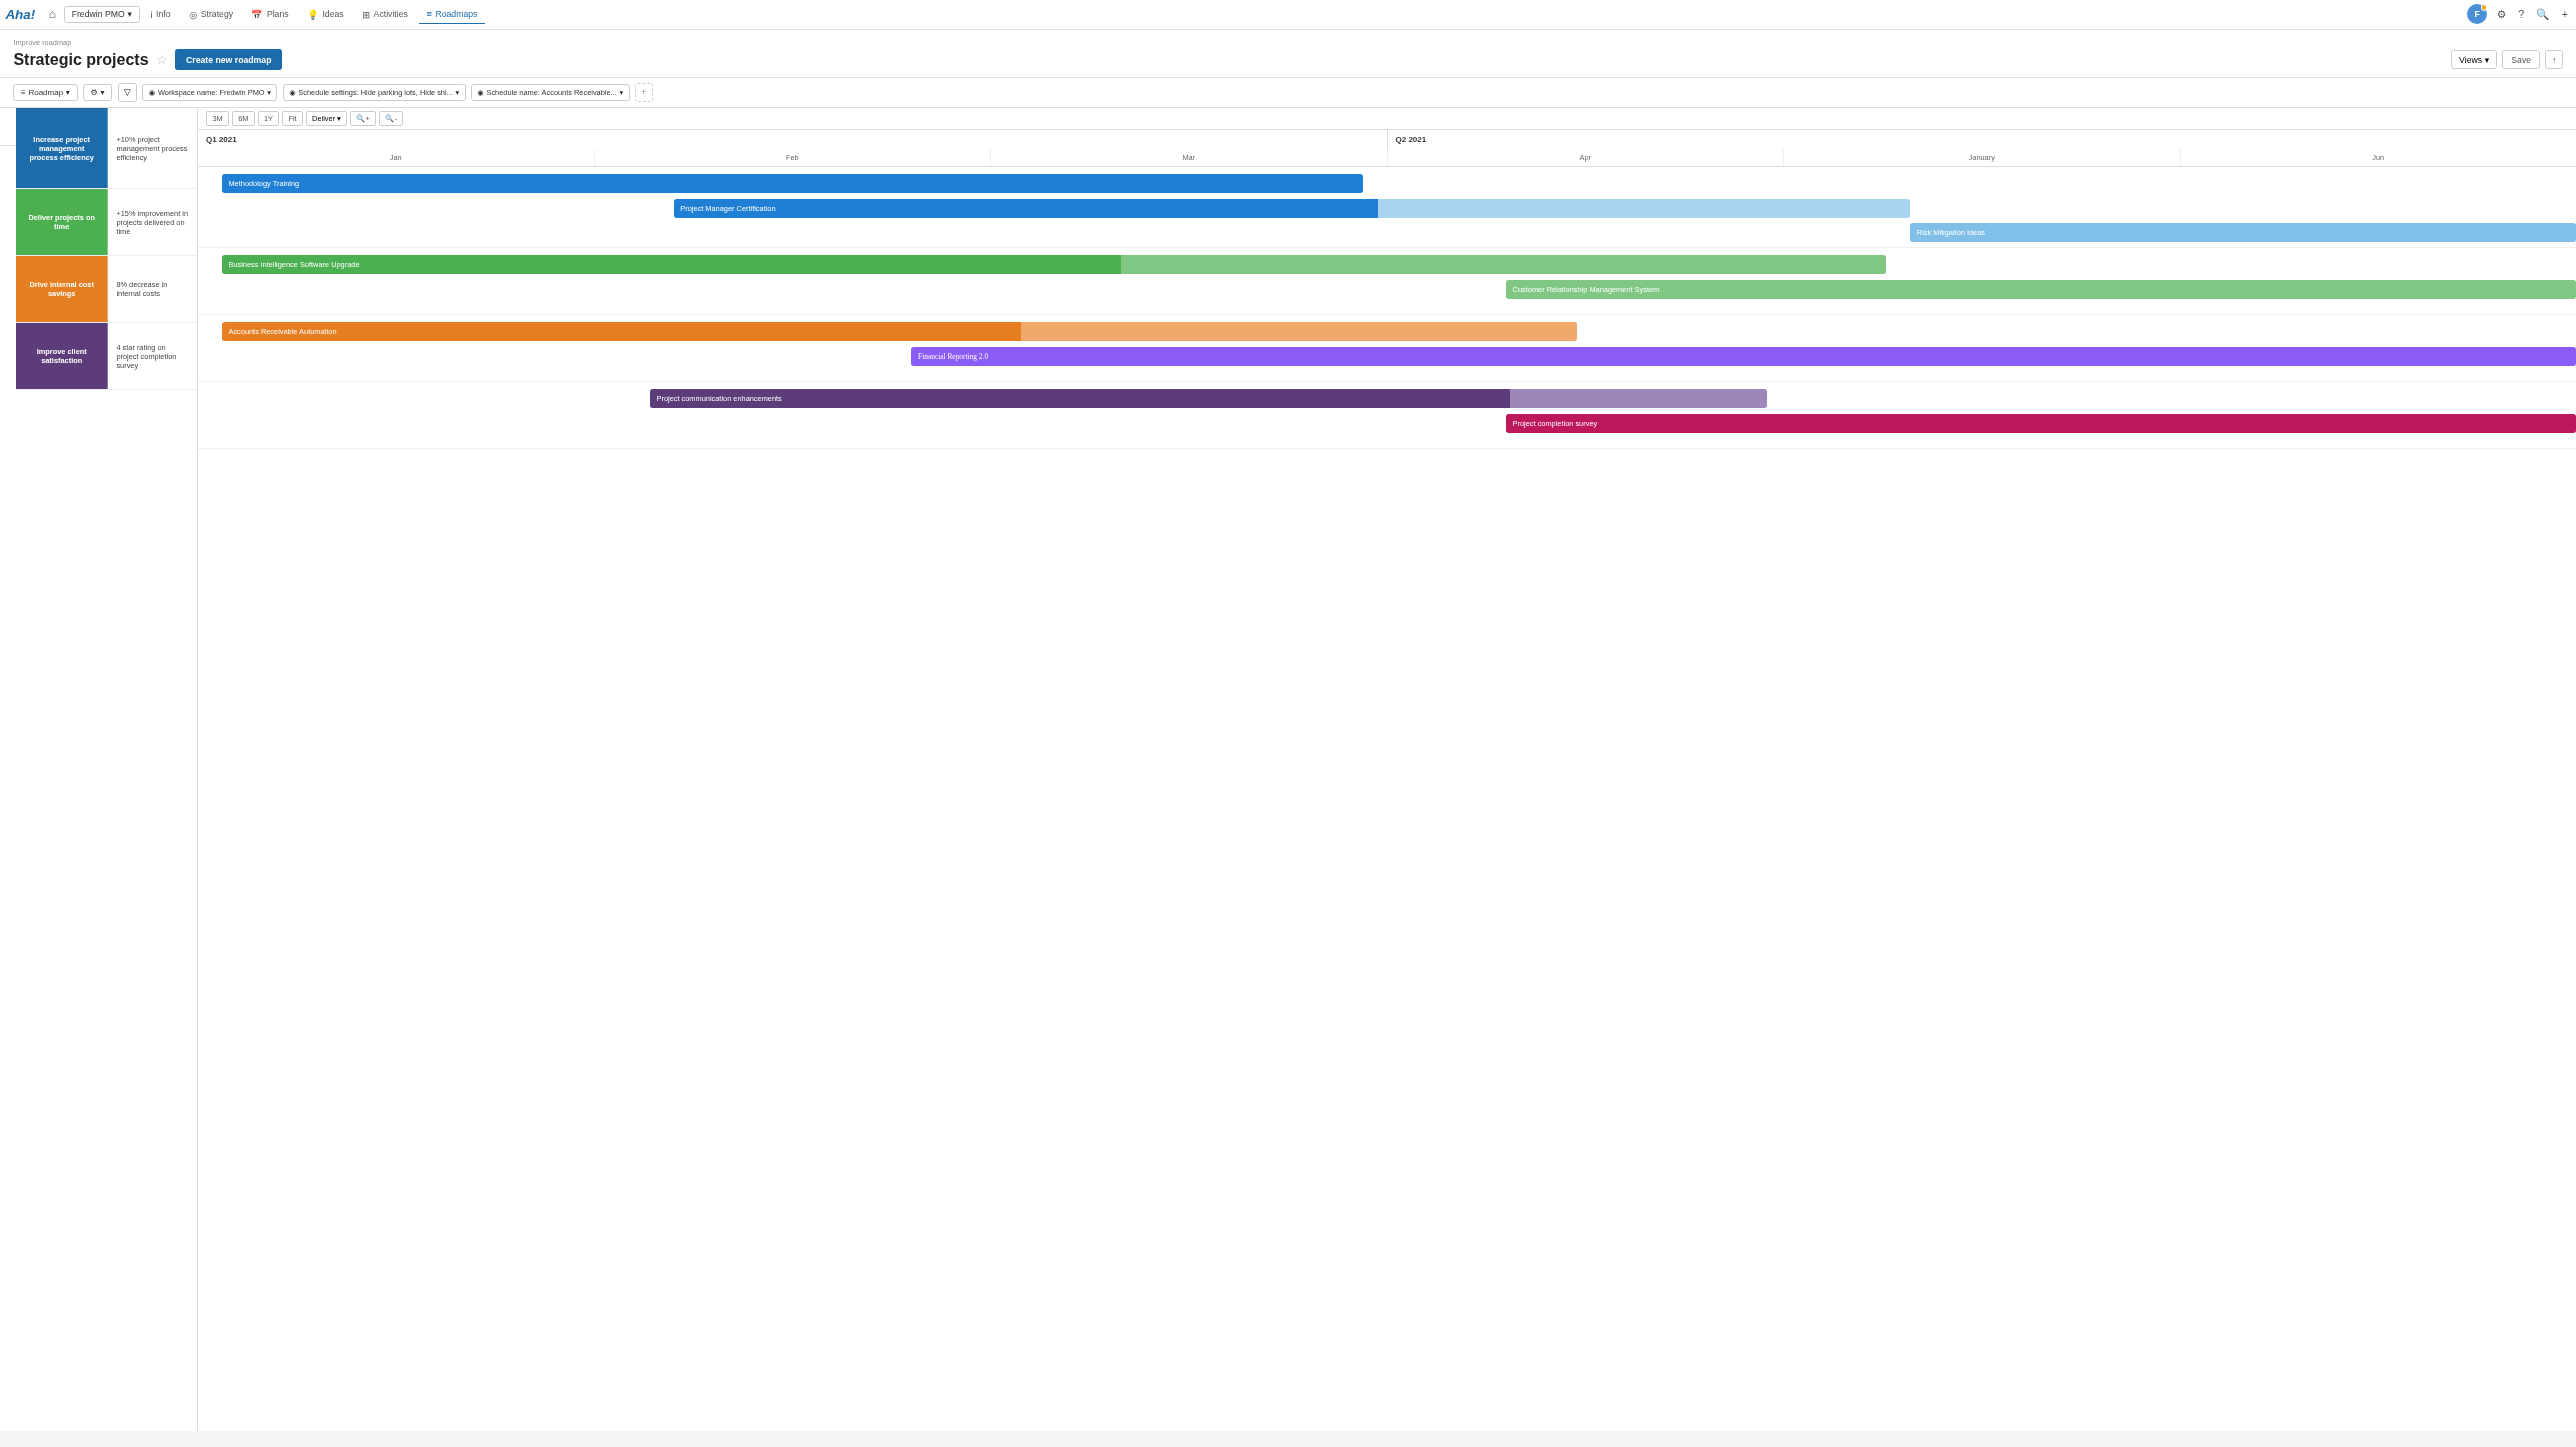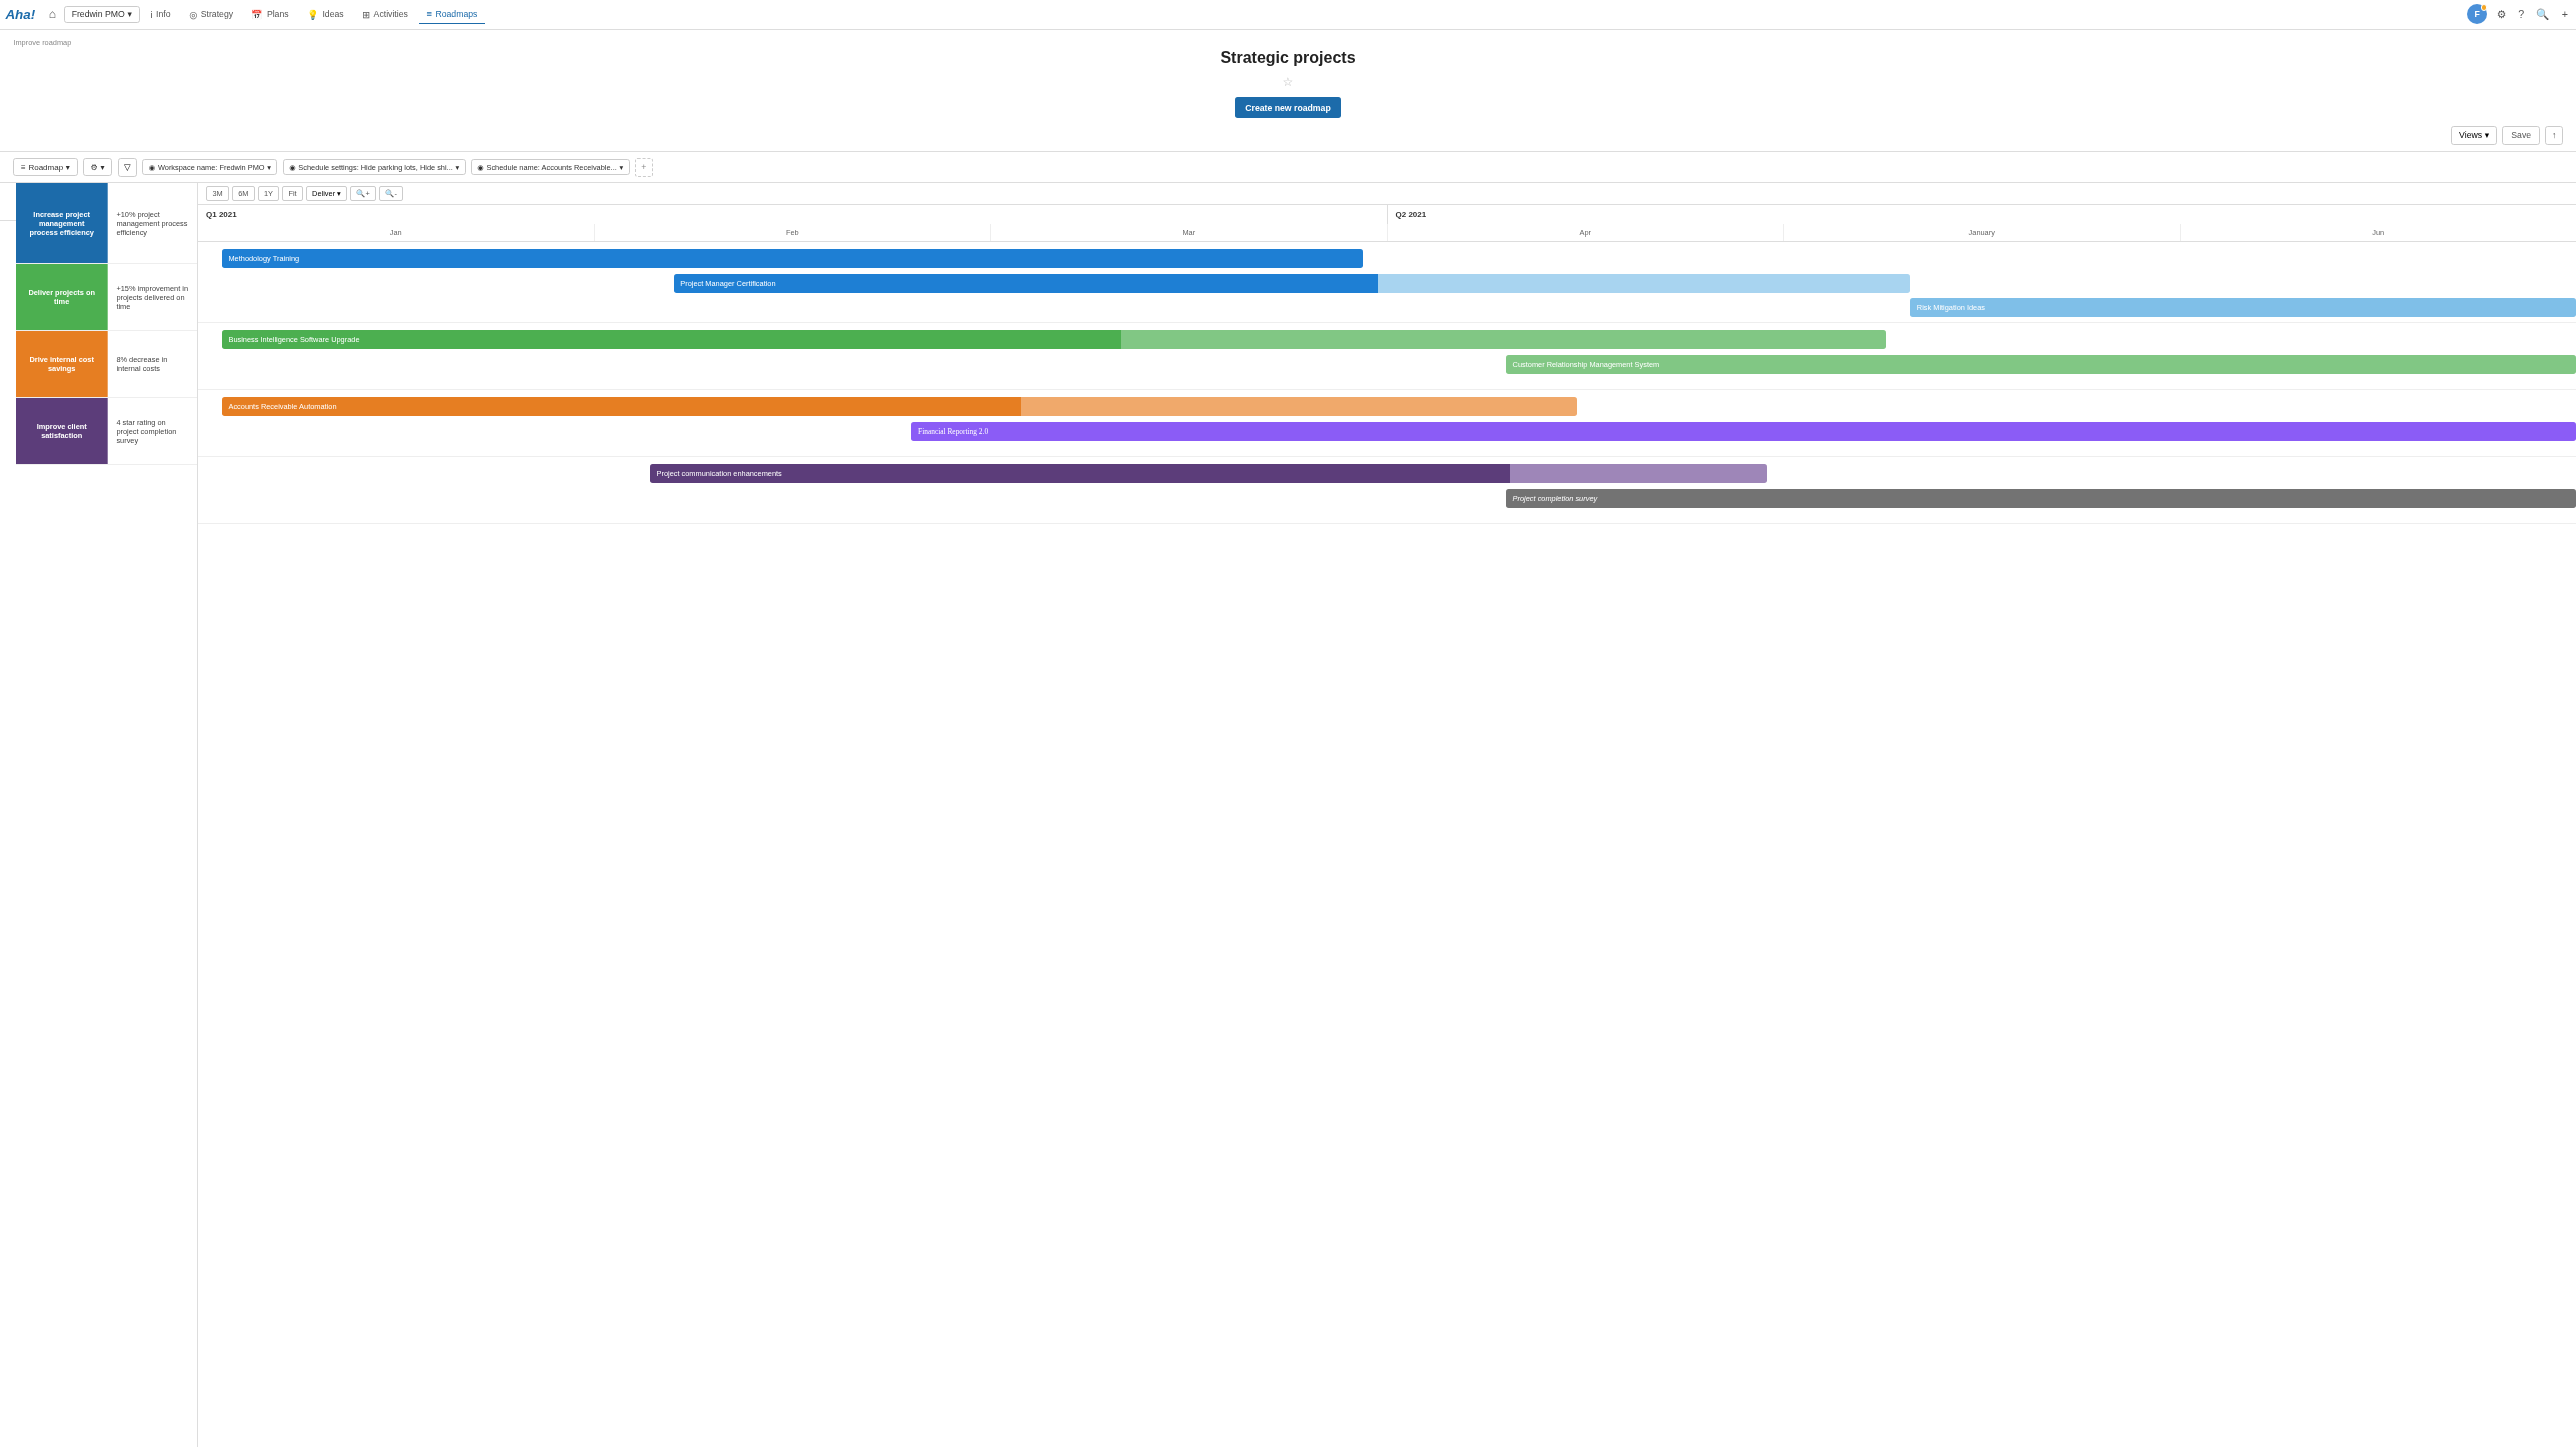--- a/index.html
+++ b/index.html
@@ -24,21 +24,21 @@
     .nav-item.active { color: #1c6baa; border-bottom: 1.3px solid #1c6baa; border-radius: 0; }
     .nav-item .icon { font-size: 9.4px; }
     .nav-right { margin-left: auto; display: flex; align-items: center; gap: 6.7px; }
     .avatar { width: 20px; height: 20px; border-radius: 50%; background: #4a90d9; display: flex; align-items: center; justify-content: center; color: #fff; font-weight: bold; font-size: 8.7px; position: relative; }
     .avatar-dot { width: 6.7px; height: 6.7px; background: #f5a623; border-radius: 50%; position: absolute; top: 0; right: 0; border: 1.3px solid #fff; }
     .nav-icon-btn { font-size: 10.7px; color: #555; cursor: pointer; padding: 2.7px; }
 
     
     .page-header { background: #fff; padding: 8px 13.4px 0; border-bottom: 0.7px solid #ddd; }
     .page-breadcrumb { font-size: 7.4px; color: #888; margin-bottom: 2.7px; }
-    .page-title-row { display: flex; align-items: center; gap: 8px; padding-bottom: 6.7px; flex-direction: column; }
+    .page-title-row { display: flex; align-items: center; gap: 8px; padding-bottom: 6.7px; }
     .page-title { font-size: 16px; font-weight: 600; color: #222; }
     .star-icon { color: #bbb; font-size: 12px; cursor: pointer; }
     .create-btn {
       background: #1c6baa; color: #fff; border: none; border-radius: 2.7px;
       padding: 5.4px 10.7px; font-size: 8.7px; font-weight: 600; cursor: pointer;
     }
     .header-right { margin-left: auto; display: flex; align-items: center; gap: 5.4px; }
     .views-btn {
       display: flex; align-items: center; gap: 2.7px; border: 0.7px solid #ccc;
       border-radius: 2.7px; padding: 3.4px 6.7px; cursor: pointer; font-size: 8.7px; background: #fff;
@@ -271,19 +271,19 @@
         <div class="gantt-bar" style="left:30%; top:32px; width:70%; background:#8b5cf6;font-family:Liberation Serif, serif;">Financial Reporting 2.0</div>
       </div>
 
       <div style="position:relative; height:67px; border-bottom:0.7px solid #eee; background:#fff;">
 
         <div style="position:absolute; top:6.7px; left:19%; height:19px; width:47%; display:flex; border-radius:2.7px; overflow:hidden; cursor:pointer;">
           <div style="background:#5c3d7a; flex:0 0 77%; display:flex; align-items:center; padding:0 6.7px; font-size:7.4px; color:#fff; font-weight:500; white-space:nowrap;">Project communication enhancements</div>
           <div style="background:#9e86b8; flex:1;"></div>
         </div>
 
-        <div class="gantt-bar" style="left:55%; top:32px; width:45%; background:#737373;font-style:italic;">Project completion survey</div>
+        <div class="gantt-bar" style="left:55%; top:32px; width:45%; background:#be185d;">Project completion survey</div>
       </div>
 
     </div>
   </div>
 </div>
 
 
 </body></html>

